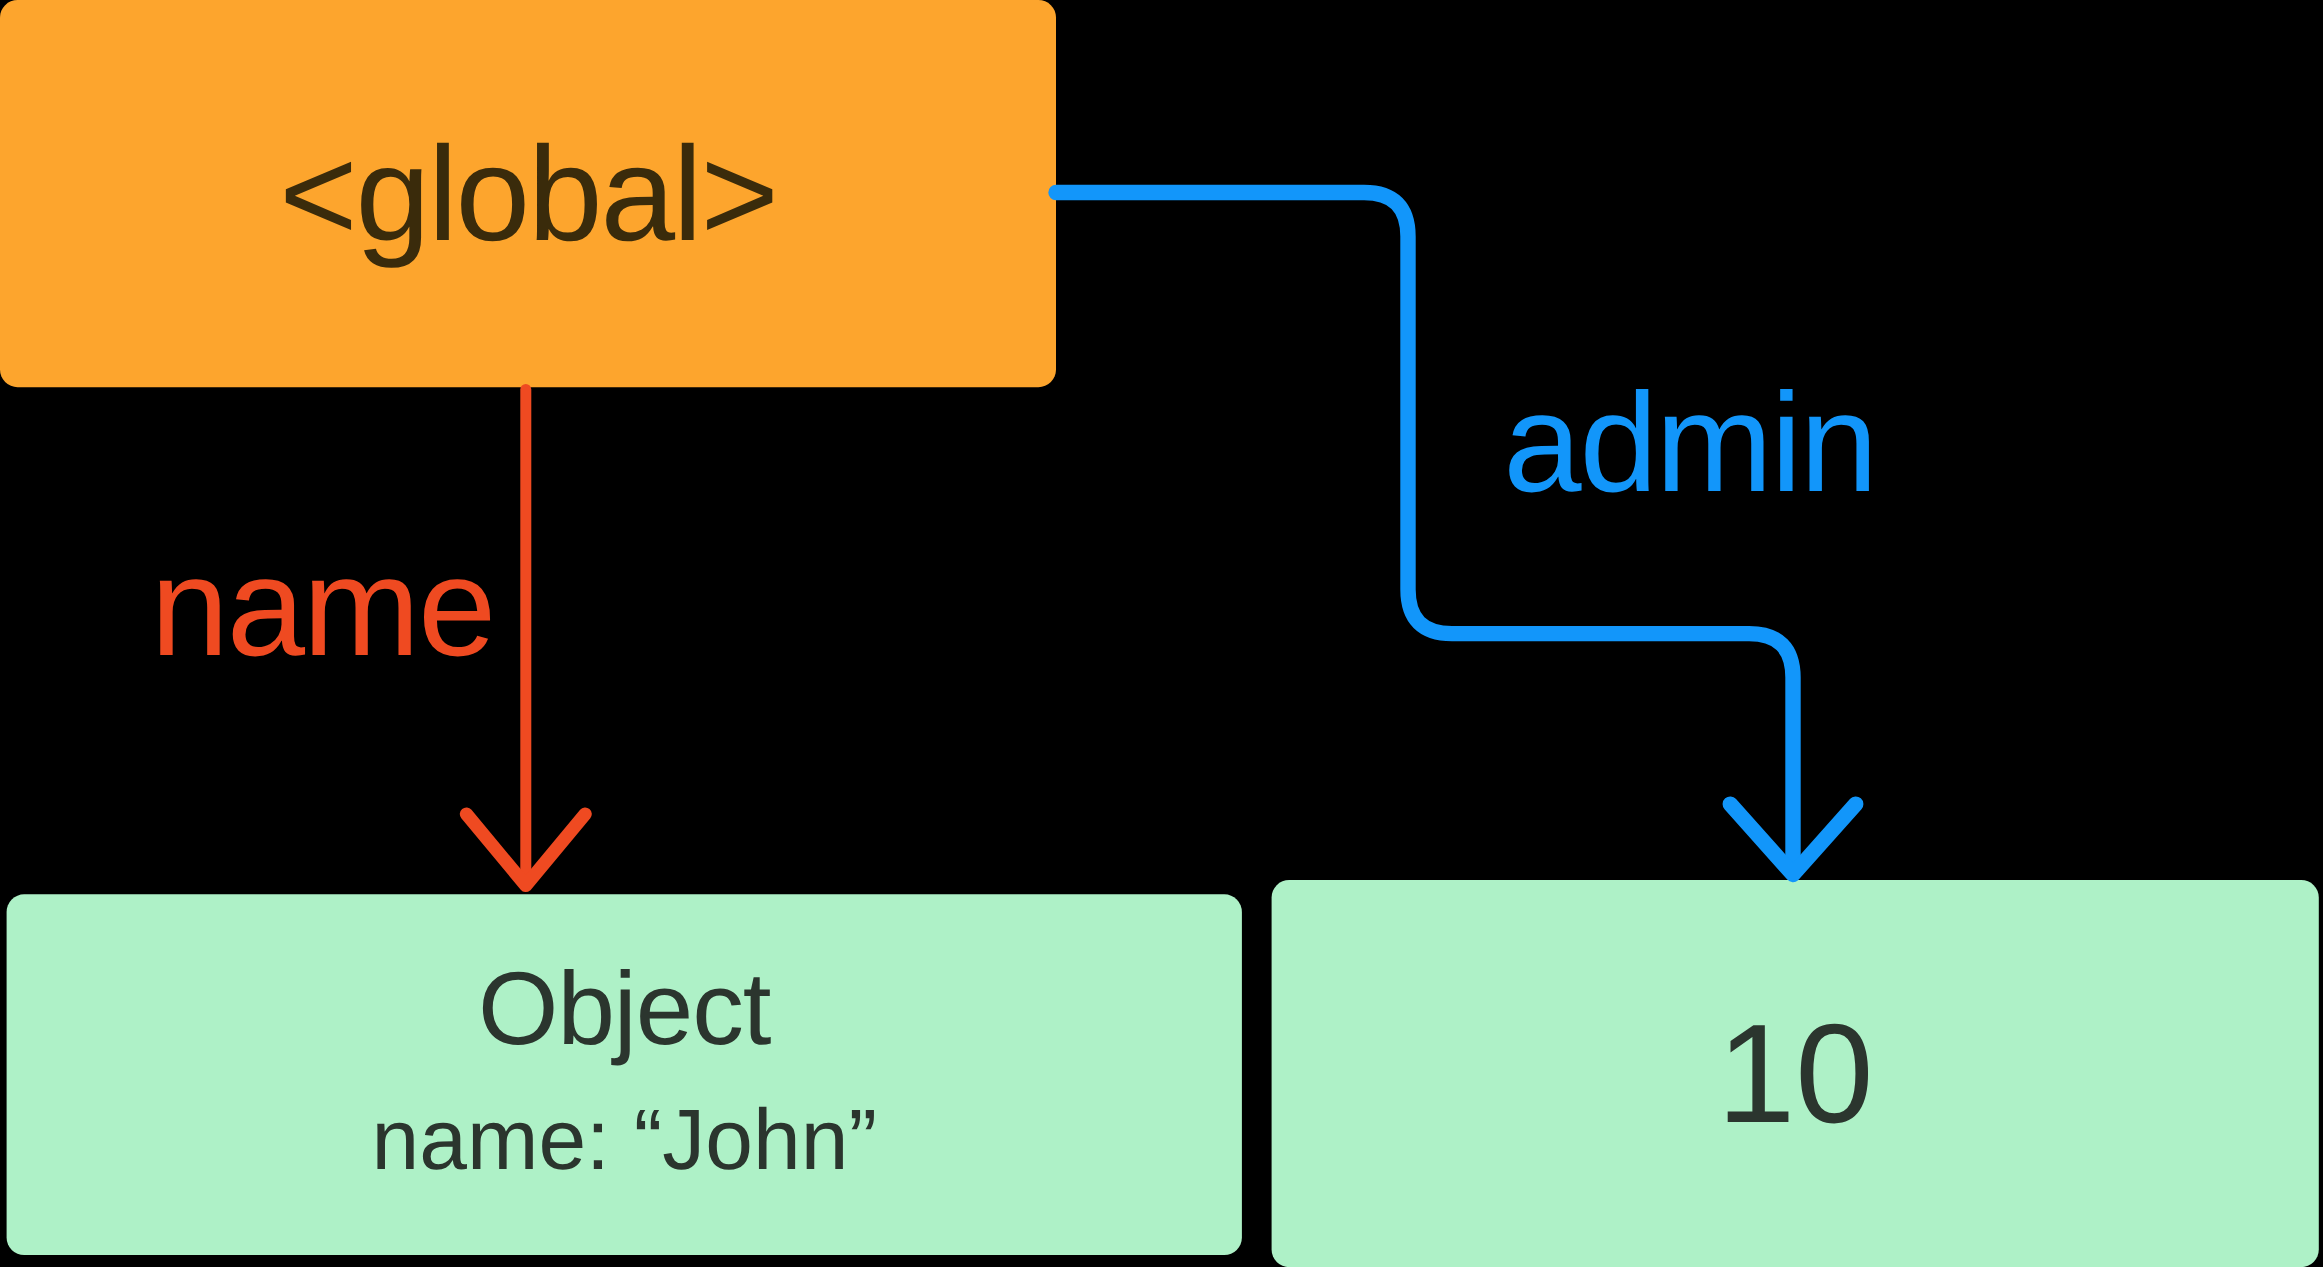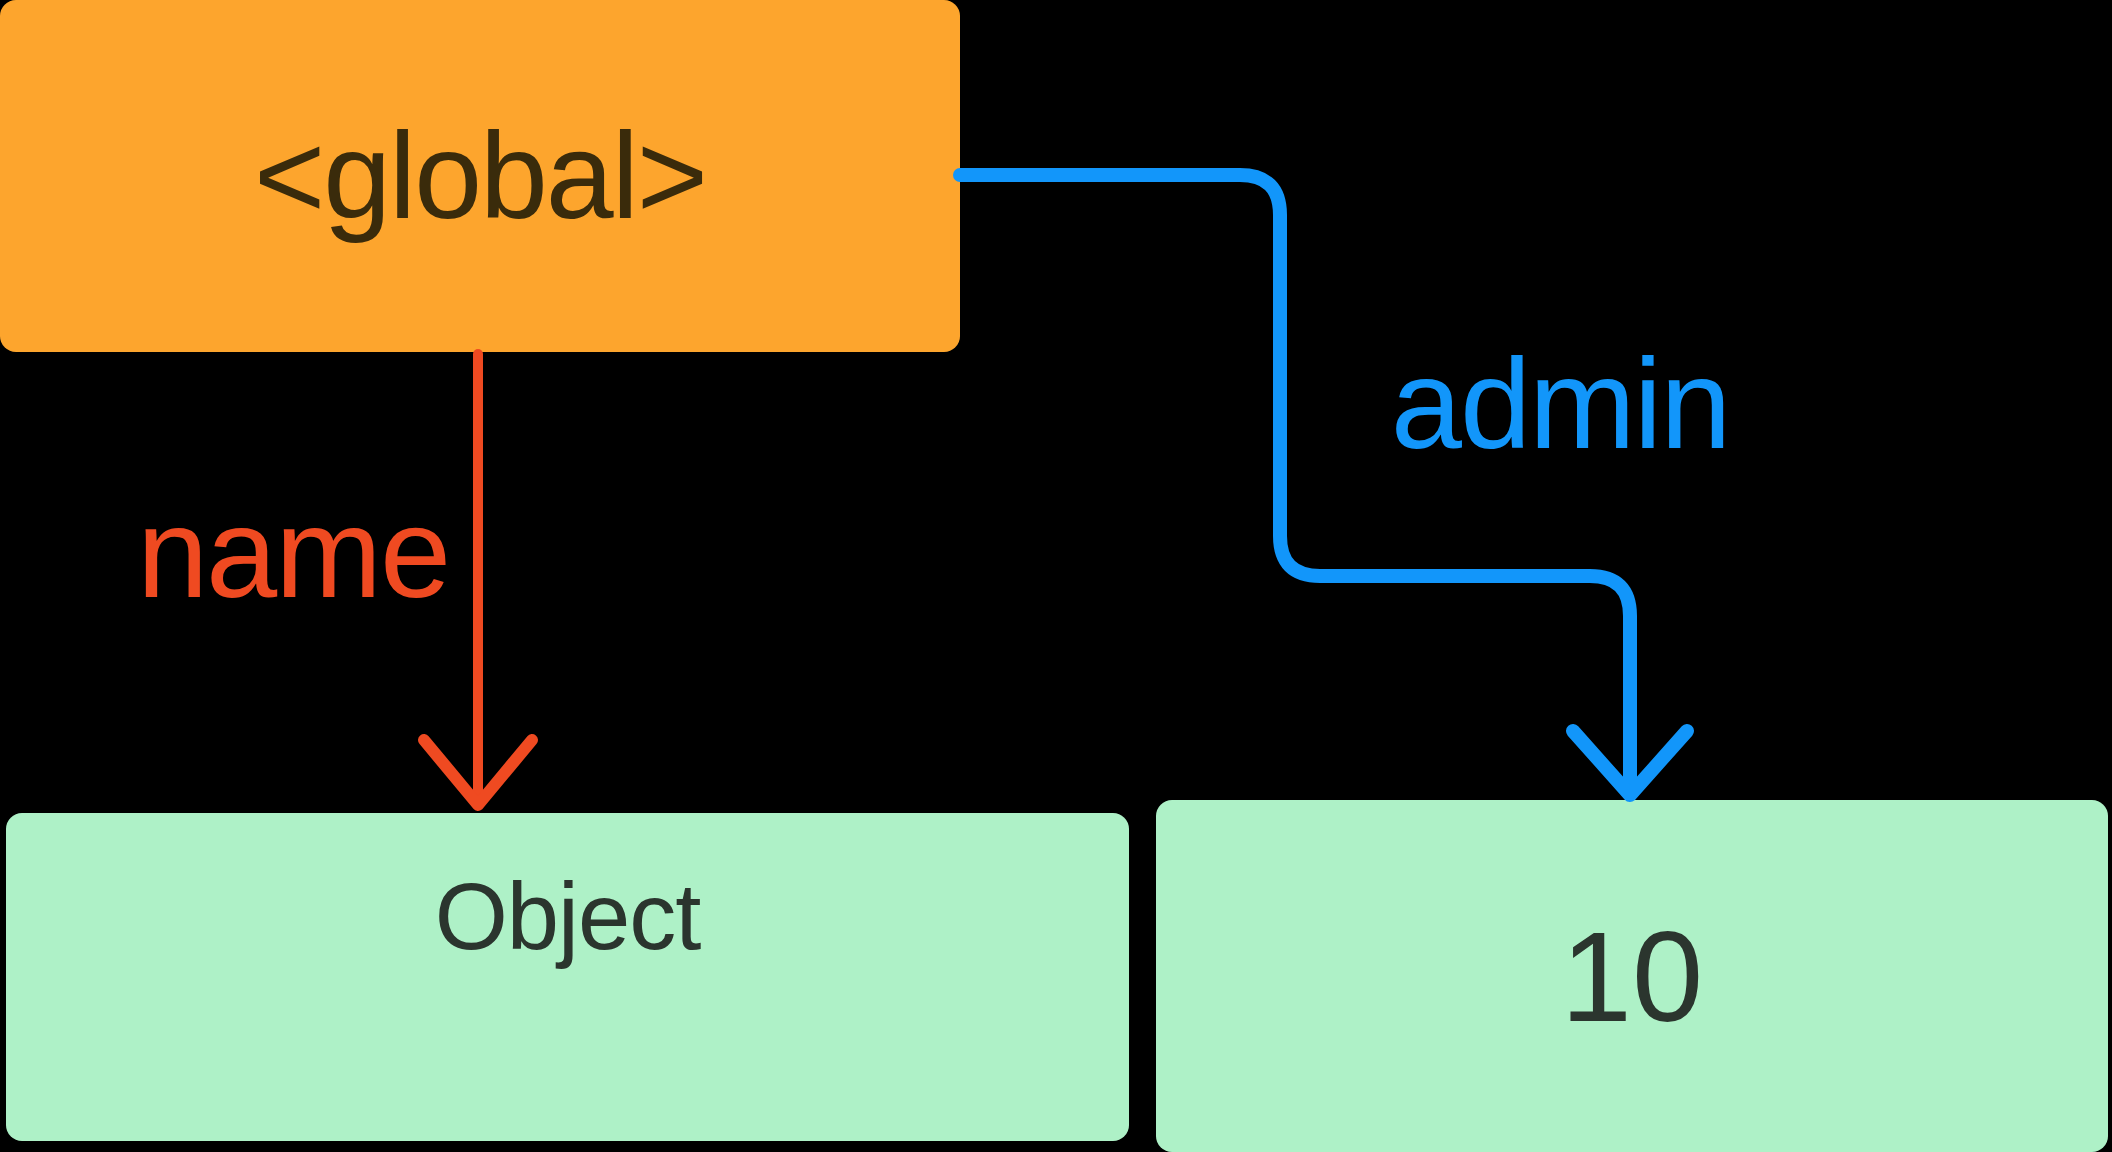--- a/index.html
+++ b/index.html
@@ -27,32 +27,33 @@
   .object-title { font-size: 94px; font-weight: 500; line-height: 1.1; letter-spacing: -1px; }
   .object-prop  { font-size: 78px; font-weight: 400; line-height: 1.1; }
   #node-value { left: 1156px; top: 800px; width: 952px; height: 352px; }
   .value-label { font-size: 128px; font-weight: 500; }
   .edge-label {
     position: absolute; transform: translate(-50%, -50%);
     font-size: 128px; font-weight: 500; letter-spacing: -2px;
     white-space: nowrap;
   }
   #label-user  { left: 293px;  top: 552px; }
-  #label-admin { left: 1536px; top: 403px; margin-left: 24px; }
+  #label-admin { left: 1536px; top: 403px; }
   #edges-svg { position: absolute; left: 0; top: 0; }
 </style>
 </head>
 <body style="background: rgb(0, 0, 0);">
 
 <div class="node" id="node-global" style="background-color: rgb(253, 165, 45);">
   <span class="node-label" style="color: rgb(58, 43, 11);">&lt;global&gt;</span>
 </div>
 
 <div class="node" id="node-object" style="background-color: rgb(174, 241, 199);">
   <span class="object-title" style="color: rgb(43, 53, 46);">Object</span>
+  <span class="object-prop" style="color: rgb(43, 53, 46);">name: “John”</span>
 </div>
 
 <div class="node" id="node-value" style="background-color: rgb(174, 241, 199);">
   <span class="value-label" style="color: rgb(43, 53, 46);">10</span>
 </div>
 
 <svg id="edges-svg" width="2112" height="1152" viewBox="0 0 2112 1152">
   <g>
     <path d="M 478 354 L 478 792" fill="none" stroke-width="10" stroke-linecap="round" stroke="#EF4A21"></path>
     <path d="M 424 740 L 478 805 L 532 740" fill="none" stroke-width="12" stroke-linecap="round" stroke-linejoin="round" stroke="#EF4A21"></path>

